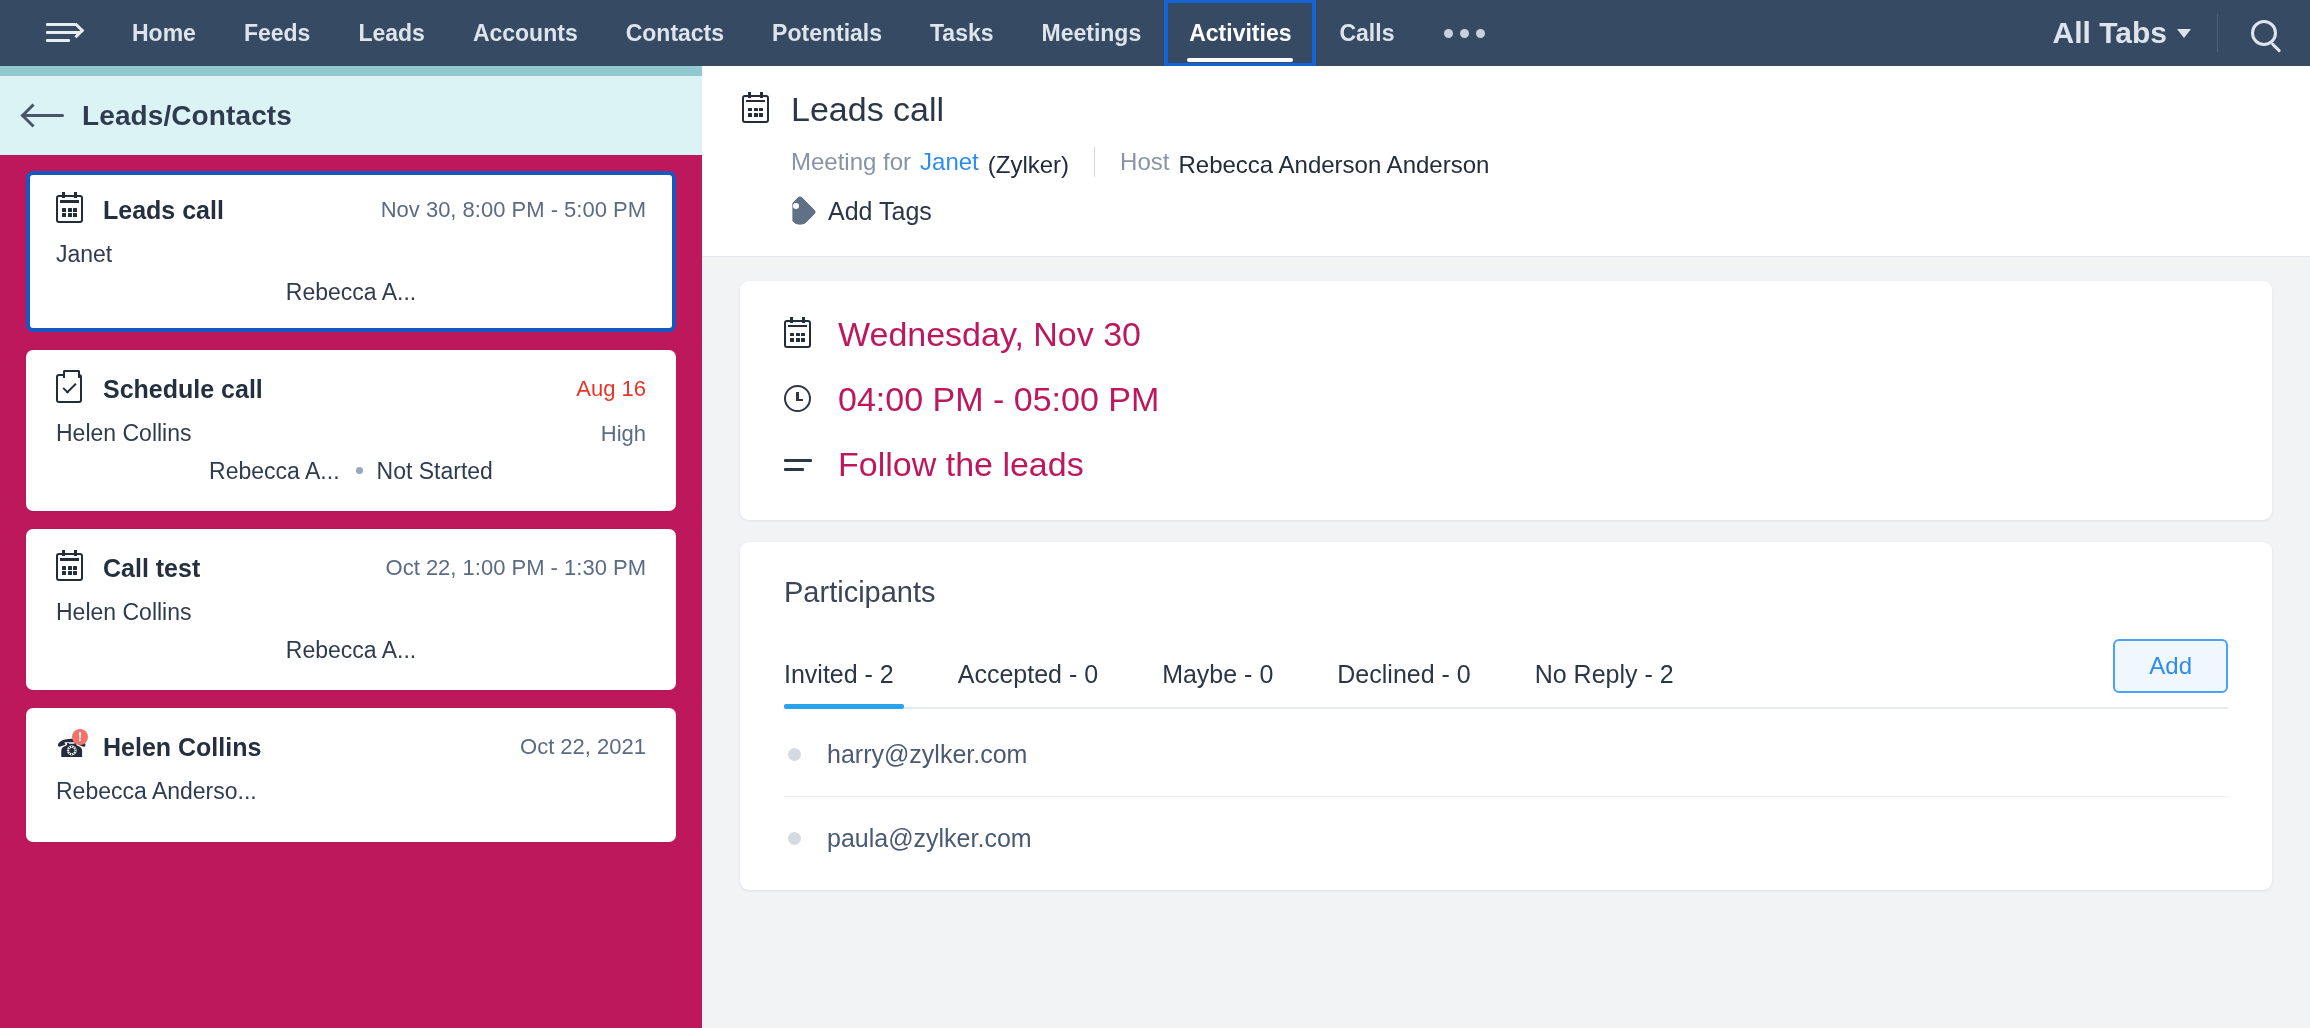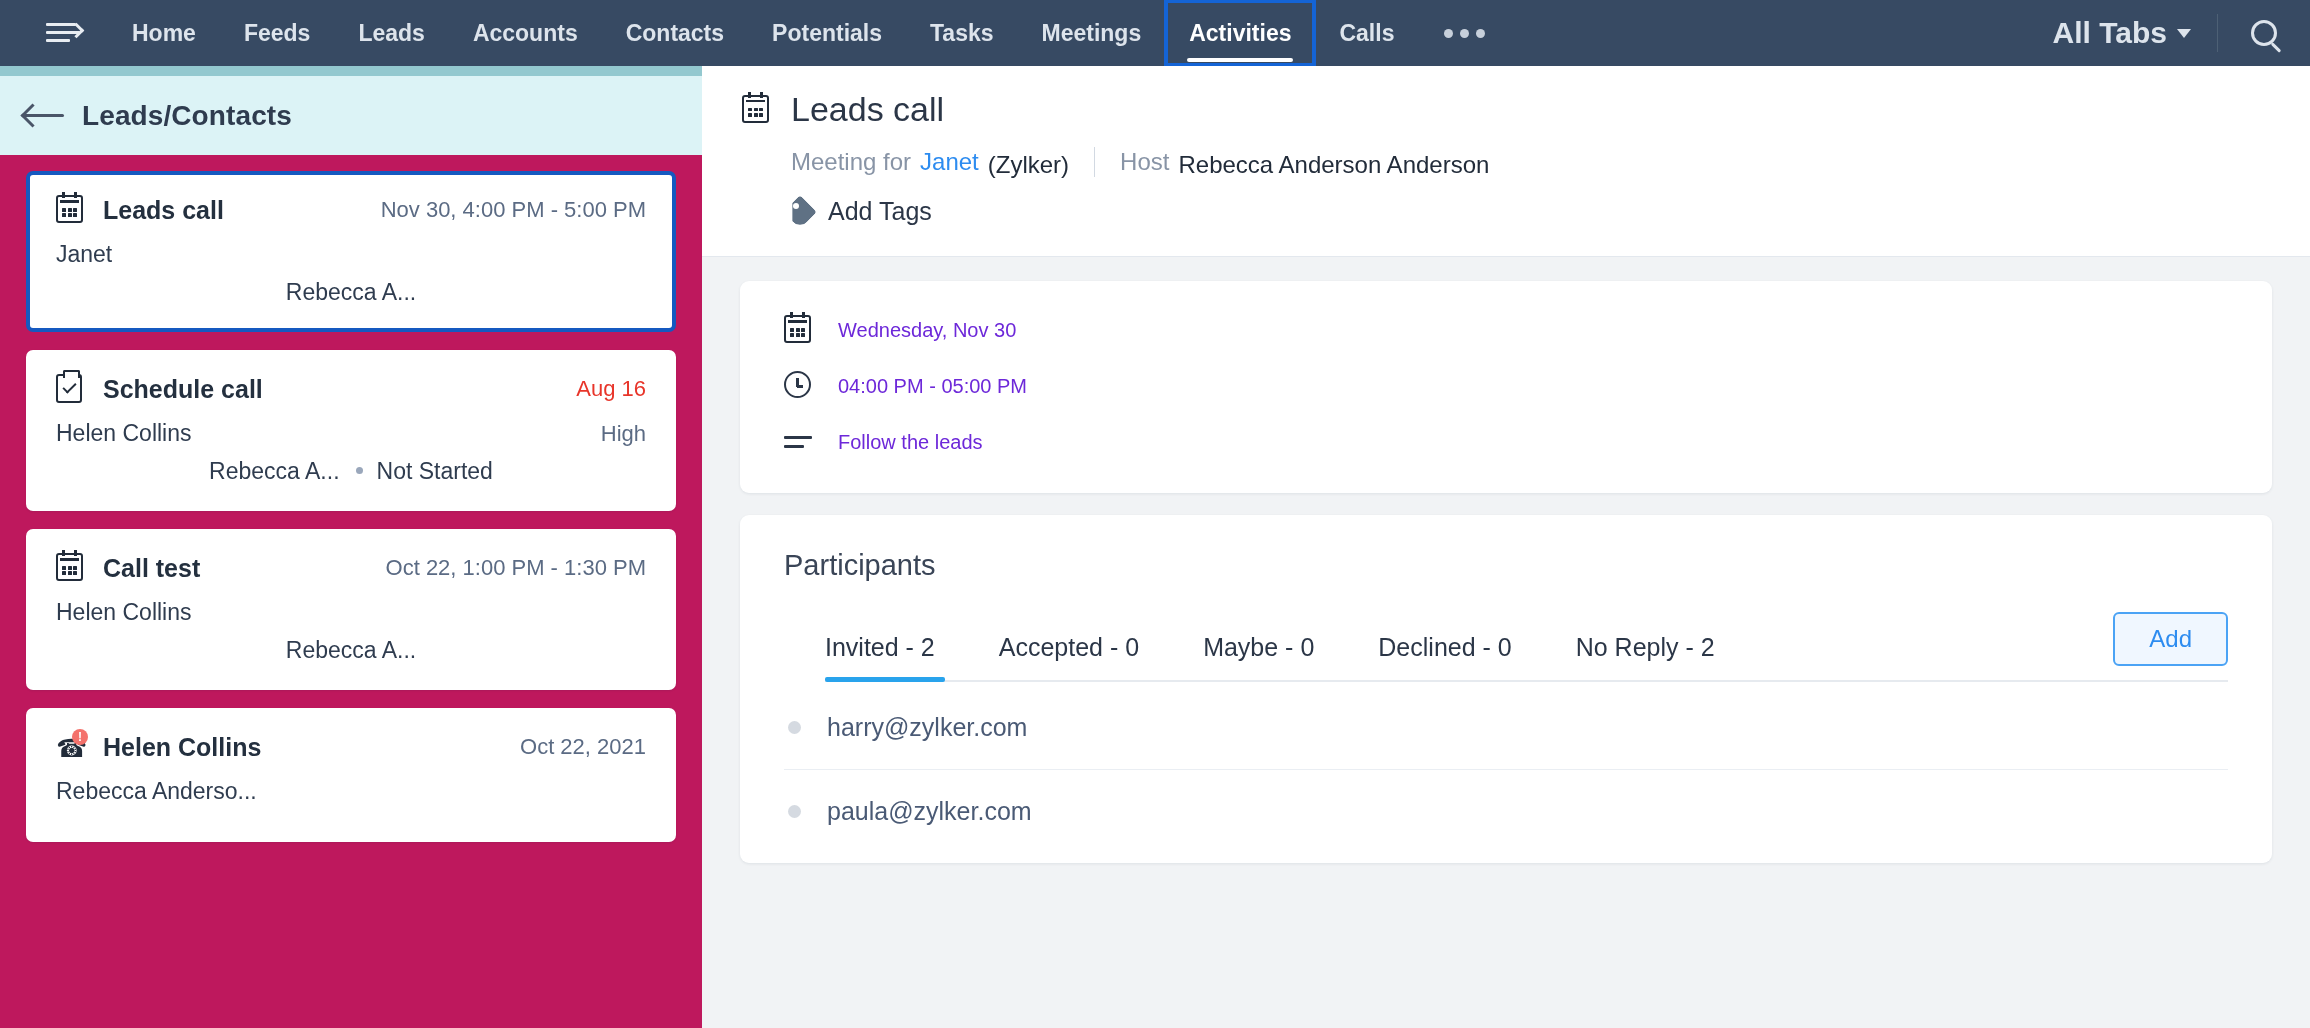--- a/index.html
+++ b/index.html
@@ -326,21 +326,21 @@
   .panel-details { padding: 34px 44px 36px 44px; }
   .detail-row {
     display: flex; align-items: center;
     margin-bottom: 26px;
   }
   .detail-row:last-child { margin-bottom: 0; }
   .detail-icon {
     width: 30px; height: 30px; margin-right: 24px;
     flex: 0 0 auto; position: relative;
   }
-  .detail-text { font-size: 20px; color: #6d28d9; }
+  .detail-text { font-size: 34px; color: #be185d; }
 
   
   .ic-clock {
     width: 27px; height: 27px;
     border: 2.5px solid #2b3647; border-radius: 50%;
     position: relative;
   }
   .ic-clock::before {
     content: ""; position: absolute;
     left: 10px; top: 5px; width: 2.5px; height: 9px;
@@ -363,21 +363,20 @@
   
   .panel-participants { padding: 34px 44px 10px 44px; }
   .pp-title {
     font-size: 29px; color: #3a4557; font-weight: 400;
     margin-bottom: 30px;
   }
   .pp-tabrow {
     display: flex; align-items: flex-end;
     border-bottom: 2px solid #e6eaef;
     position: relative;
-    margin-left: 41px;
   }
   .pp-tab {
     font-size: 25px; color: #2b3647;
     padding: 0 32px 18px 32px;
     cursor: pointer; white-space: nowrap;
     position: relative;
   }
   .pp-tab:first-child { padding-left: 0; }
   .pp-tab.active::after {
     content: ""; position: absolute;
@@ -497,21 +496,21 @@
                 <i></i>
                 <i></i>
                 <i></i>
                 <i></i>
                 <i></i>
                 <i></i>
               </div>
           </div>
         </div>
         <div class="acard-title">Leads call</div>
-        <div class="acard-meta">Nov 30, 4:00 PM - 5:00 PM</div>
+        <div class="acard-meta">Nov 30, 8:00 PM - 5:00 PM</div>
       </div>
       <div class="acard-row2">
         <span>Janet</span>
       </div>
       <div class="acard-row3">
         <span>Rebecca A...</span>
       </div>
     </div>
 
     <div class="acard">

